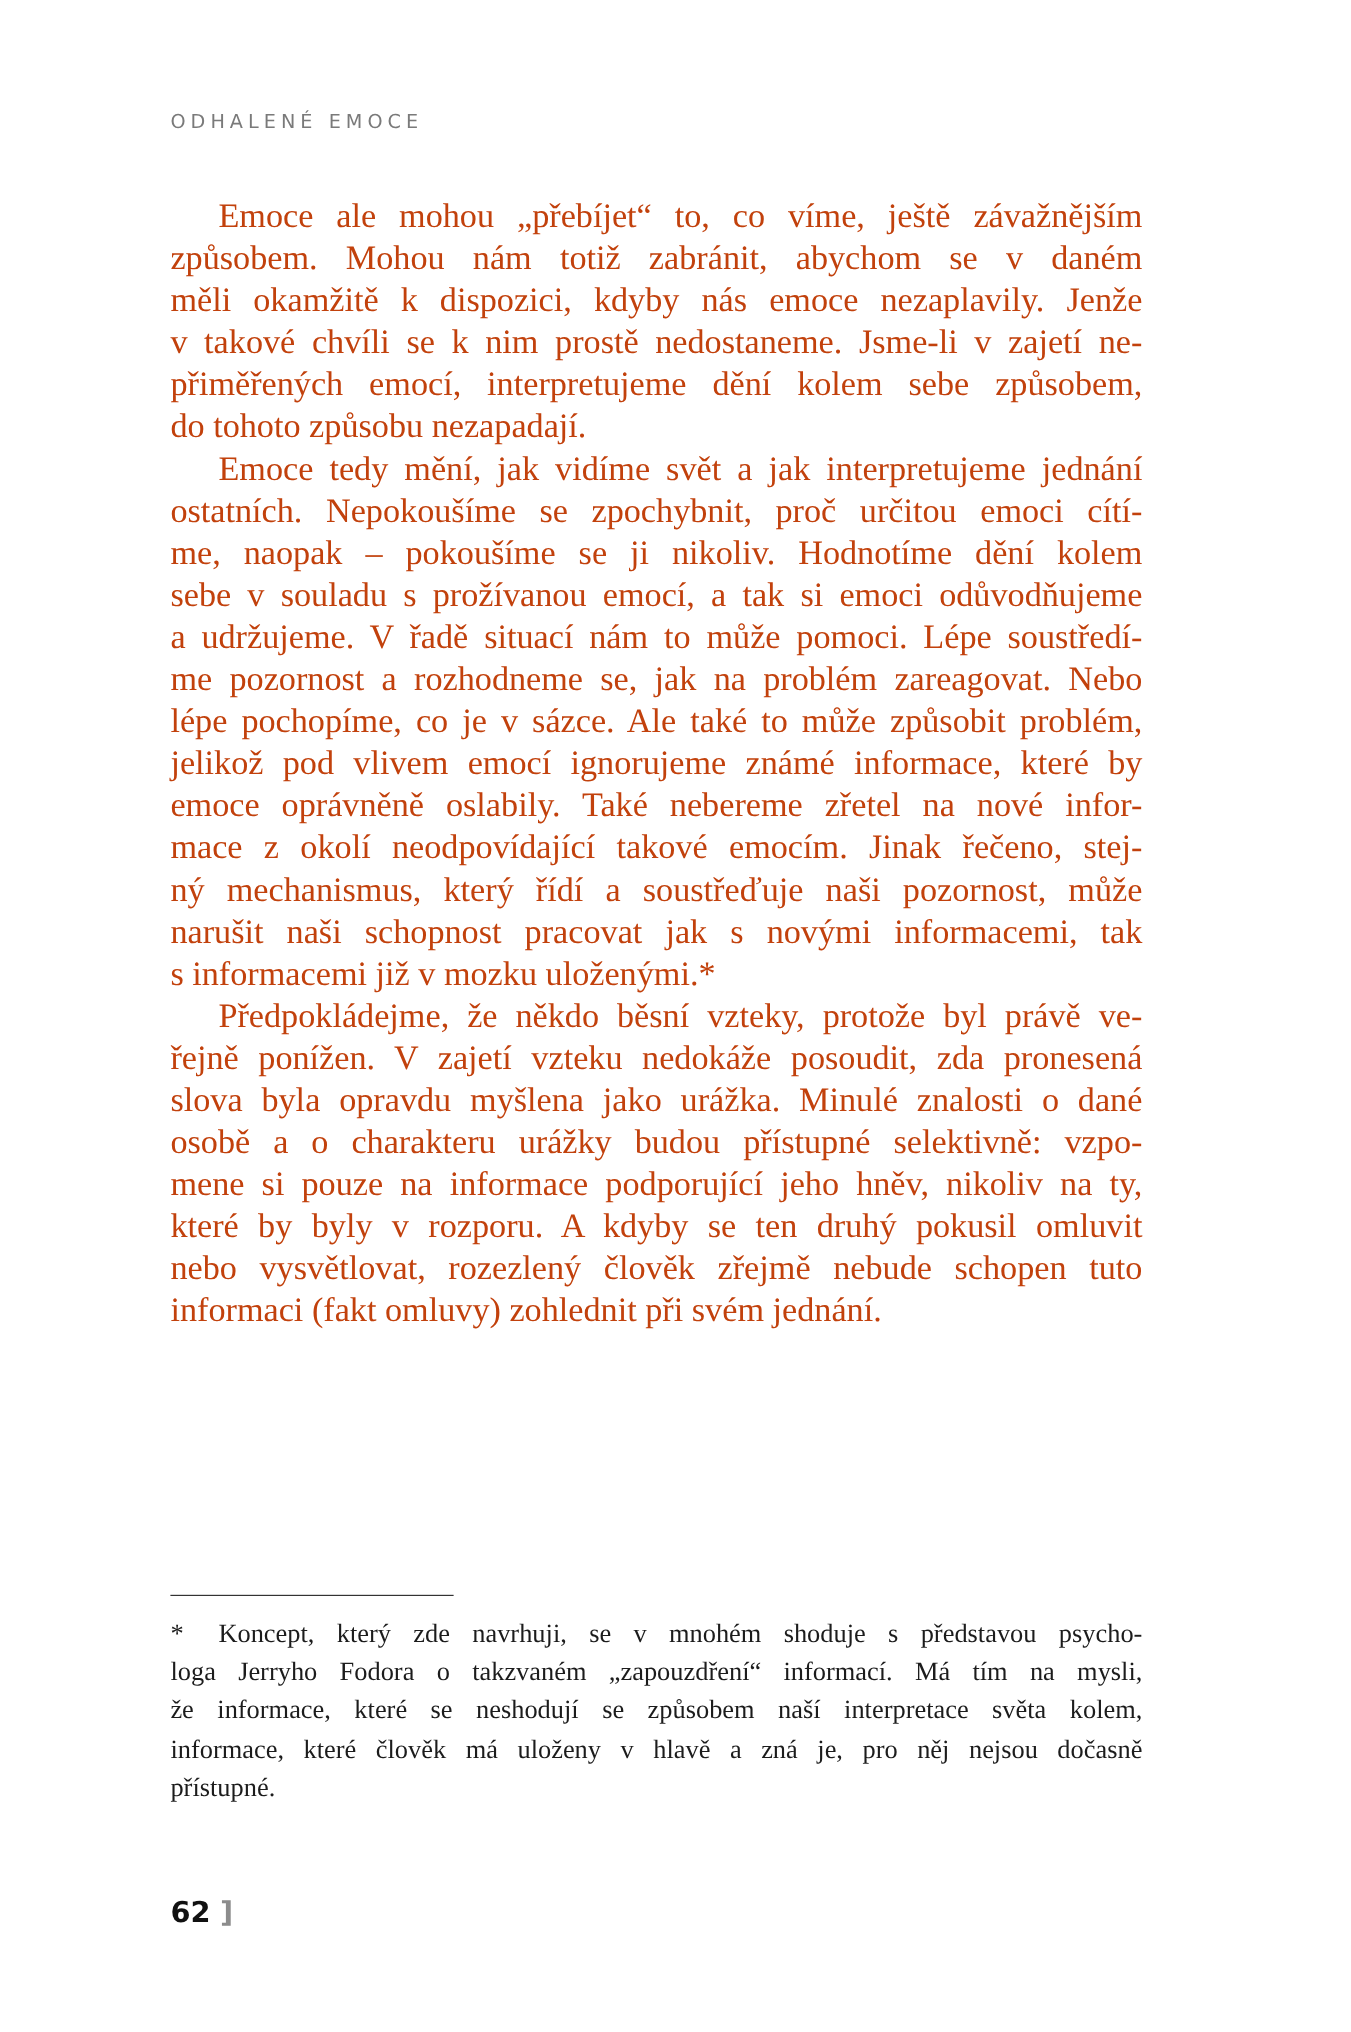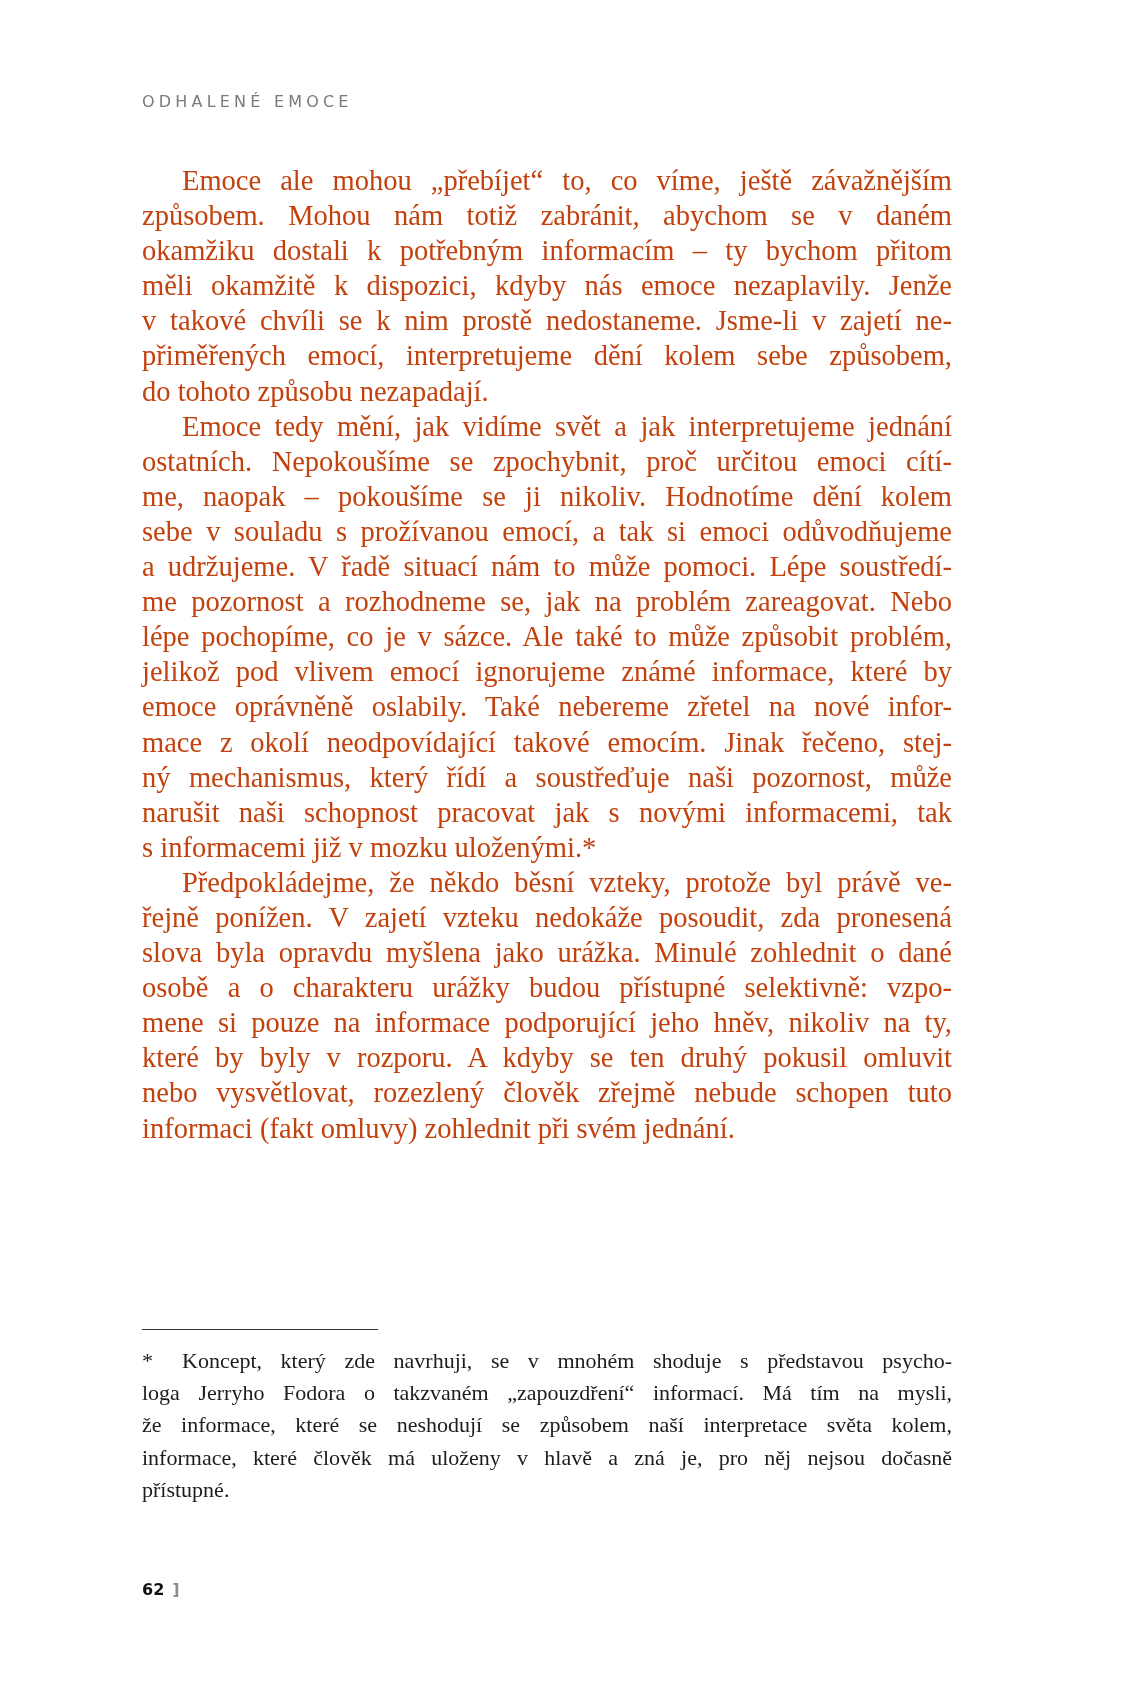--- a/index.html
+++ b/index.html
@@ -105,21 +105,21 @@
     }
     .fn-first .line-inner {
       flex: 1 1 auto;
     }
     .folio {
       position: absolute;
       left: 142px;
       top: 1580px;
       font-family: "DejaVu Sans", sans-serif;
       font-weight: bold;
-      font-size: 16px;
+      font-size: 24px;
       color: #111111;
       white-space: nowrap;
     }
     .folio-bracket {
       font-weight: bold;
       color: #8c8c8c;
       margin-left: 8px;
     }
   </style>
 </head>
@@ -132,23 +132,20 @@
   <div class="body-text">
 
     <div class="paragraph">
       <span class="line indent">
           <span class="line-inner">Emoce ale mohou „přebíjet“ to, co víme, ještě závažnějším</span>
         </span>
       <span class="line">
           <span class="line-inner">způsobem. Mohou nám totiž zabránit, abychom se v daném</span>
         </span>
       <span class="line">
-          <span class="line-inner">okamžiku dostali k potřebným informacím – ty bychom přitom</span>
-        </span>
-      <span class="line">
           <span class="line-inner">měli okamžitě k dispozici, kdyby nás emoce nezaplavily. Jenže</span>
         </span>
       <span class="line">
           <span class="line-inner">v takové chvíli se k nim prostě nedostaneme. Jsme-li v zajetí ne-</span>
         </span>
       <span class="line">
           <span class="line-inner">přiměřených emocí, interpretujeme dění kolem sebe způsobem,</span>
         </span>
       <span class="line last">
           <span class="line-inner">do tohoto způsobu nezapadají.</span>
@@ -198,21 +195,21 @@
     </div>
 
     <div class="paragraph">
       <span class="line indent">
           <span class="line-inner">Předpokládejme, že někdo běsní vzteky, protože byl právě ve-</span>
         </span>
       <span class="line">
           <span class="line-inner">řejně ponížen. V zajetí vzteku nedokáže posoudit, zda pronesená</span>
         </span>
       <span class="line">
-          <span class="line-inner">slova byla opravdu myšlena jako urážka. Minulé zohlednit o dané</span>
+          <span class="line-inner">slova byla opravdu myšlena jako urážka. Minulé znalosti o dané</span>
         </span>
       <span class="line">
           <span class="line-inner">osobě a o charakteru urážky budou přístupné selektivně: vzpo-</span>
         </span>
       <span class="line">
           <span class="line-inner">mene si pouze na informace podporující jeho hněv, nikoliv na ty,</span>
         </span>
       <span class="line">
           <span class="line-inner">které by byly v rozporu. A kdyby se ten druhý pokusil omluvit</span>
         </span>

